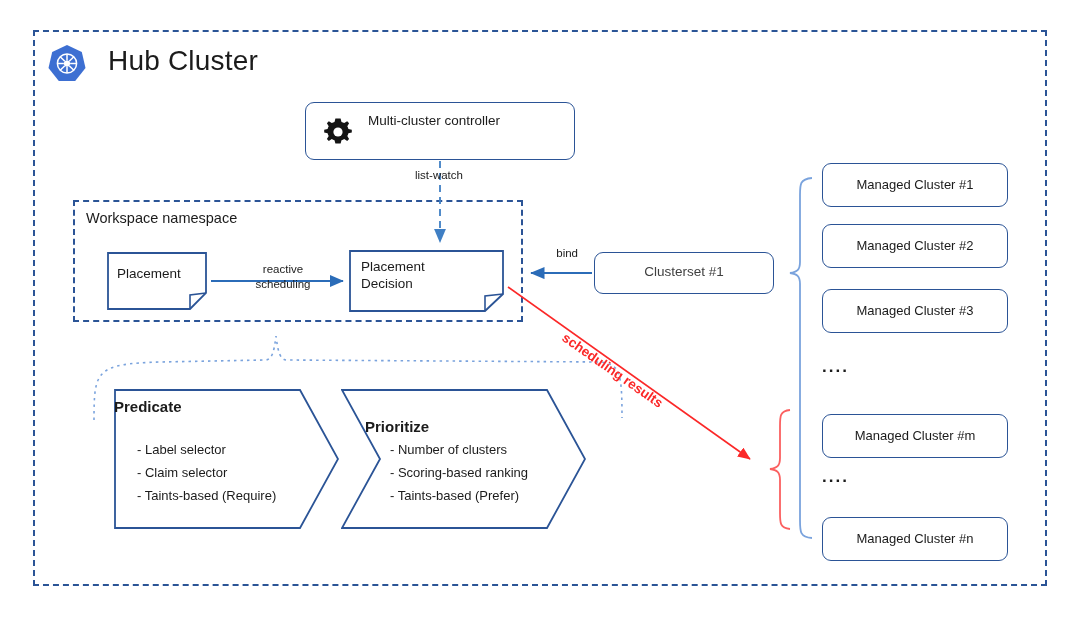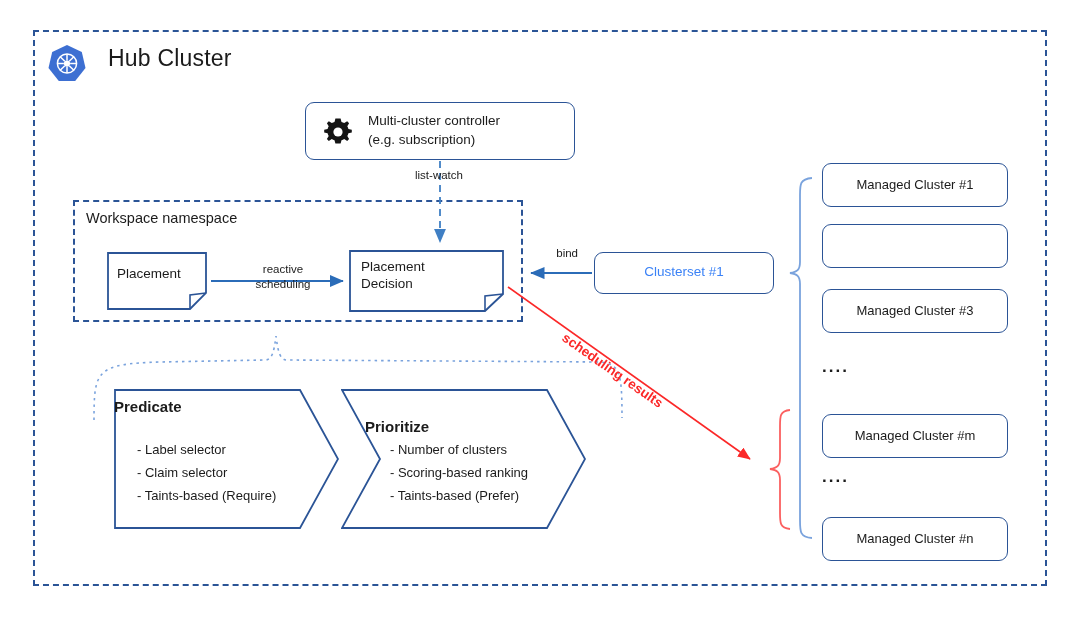--- a/index.html
+++ b/index.html
@@ -31,21 +31,21 @@
     position: absolute;
     left: 46px;
     top: 43px;
     width: 42px;
     height: 42px;
   }
   .hub-title {
     position: absolute;
     left: 108px;
     top: 45px;
-    font-size: 23px;
+    font-size: 28px;
     color: #1b1b1b;
     letter-spacing: 0.2px;
   }
   
   .controller-box {
     position: absolute;
     left: 305px;
     top: 102px;
     width: 270px;
     height: 58px;
@@ -167,21 +167,21 @@
     background: #fff;
     box-sizing: border-box;
   }
   .clusterset-label {
     position: absolute;
     left: 594px;
     top: 264px;
     width: 180px;
     text-align: center;
     font-size: 13.5px;
-    color: #3b82f6;
+    color: #404040;
   }
   
   .mc-box {
     position: absolute;
     left: 822px;
     width: 186px;
     height: 44px;
     border: 1.8px solid #2b5496;
     border-radius: 9px;
     background: #fff;
@@ -235,21 +235,20 @@
 
   <div class="controller-box">
     <div class="gear-icon">
       <svg width="32" height="32" viewBox="0 0 32 32">
         <path d="M16 2.6 l2.6 0 0.9 3.4 a10.6 10.6 0 0 1 2.7 1.1 l3-1.8 1.9 1.9 -1.8 3 a10.6 10.6 0 0 1 1.1 2.7 l3.4 0.9 0 2.6 -3.4 0.9 a10.6 10.6 0 0 1 -1.1 2.7 l1.8 3 -1.9 1.9 -3 -1.8 a10.6 10.6 0 0 1 -2.7 1.1 l-0.9 3.4 -2.6 0 -2.6 0 -0.9 -3.4 a10.6 10.6 0 0 1 -2.7 -1.1 l-3 1.8 -1.9 -1.9 1.8 -3 a10.6 10.6 0 0 1 -1.1 -2.7 l-3.4 -0.9 0 -2.6 3.4 -0.9 a10.6 10.6 0 0 1 1.1 -2.7 l-1.8 -3 1.9 -1.9 3 1.8 a10.6 10.6 0 0 1 2.7 -1.1 l0.9 -3.4 z" fill="#141414"></path>
         <circle cx="16" cy="16" r="4.6" fill="#ffffff"></circle>
       </svg>
     </div>
     <div class="controller-text">
       <div>Multi-cluster controller</div>
-      <div>(e.g. subscription)</div>
     </div>
   </div>
 
   <div class="ns-box"></div>
   <div class="ns-title">Workspace namespace</div>
 
   <div class="doc placement-doc">
     <svg width="100" height="58" viewBox="0 0 100 58">
       <path d="M1,1 L99,1 L99,41 L83,57 L1,57 Z" fill="#ffffff" stroke="#2b5496" stroke-width="1.8"></path>
       <path d="M99,41 L83,43 L83,57" fill="none" stroke="#2b5496" stroke-width="1.6"></path>
@@ -292,20 +291,21 @@
     <div>- Taints-based (Prefer)</div>
   </div>
 
   <div class="clusterset-box"></div>
   <div class="clusterset-label">Clusterset #1</div>
 
   <div class="mc-box" style="top:163px"></div>
   <div class="mc-label" style="top:177px">Managed Cluster #1</div>
 
   <div class="mc-box" style="top:224px"></div>
+  <div class="mc-label" style="top:238px">Managed Cluster #2</div>
 
   <div class="mc-box" style="top:289px"></div>
   <div class="mc-label" style="top:303px">Managed Cluster #3</div>
 
   <div class="dots" style="top:357px">....</div>
 
   <div class="mc-box" style="top:414px"></div>
   <div class="mc-label" style="top:428px">Managed Cluster #m</div>
 
   <div class="dots" style="top:467px">....</div>

